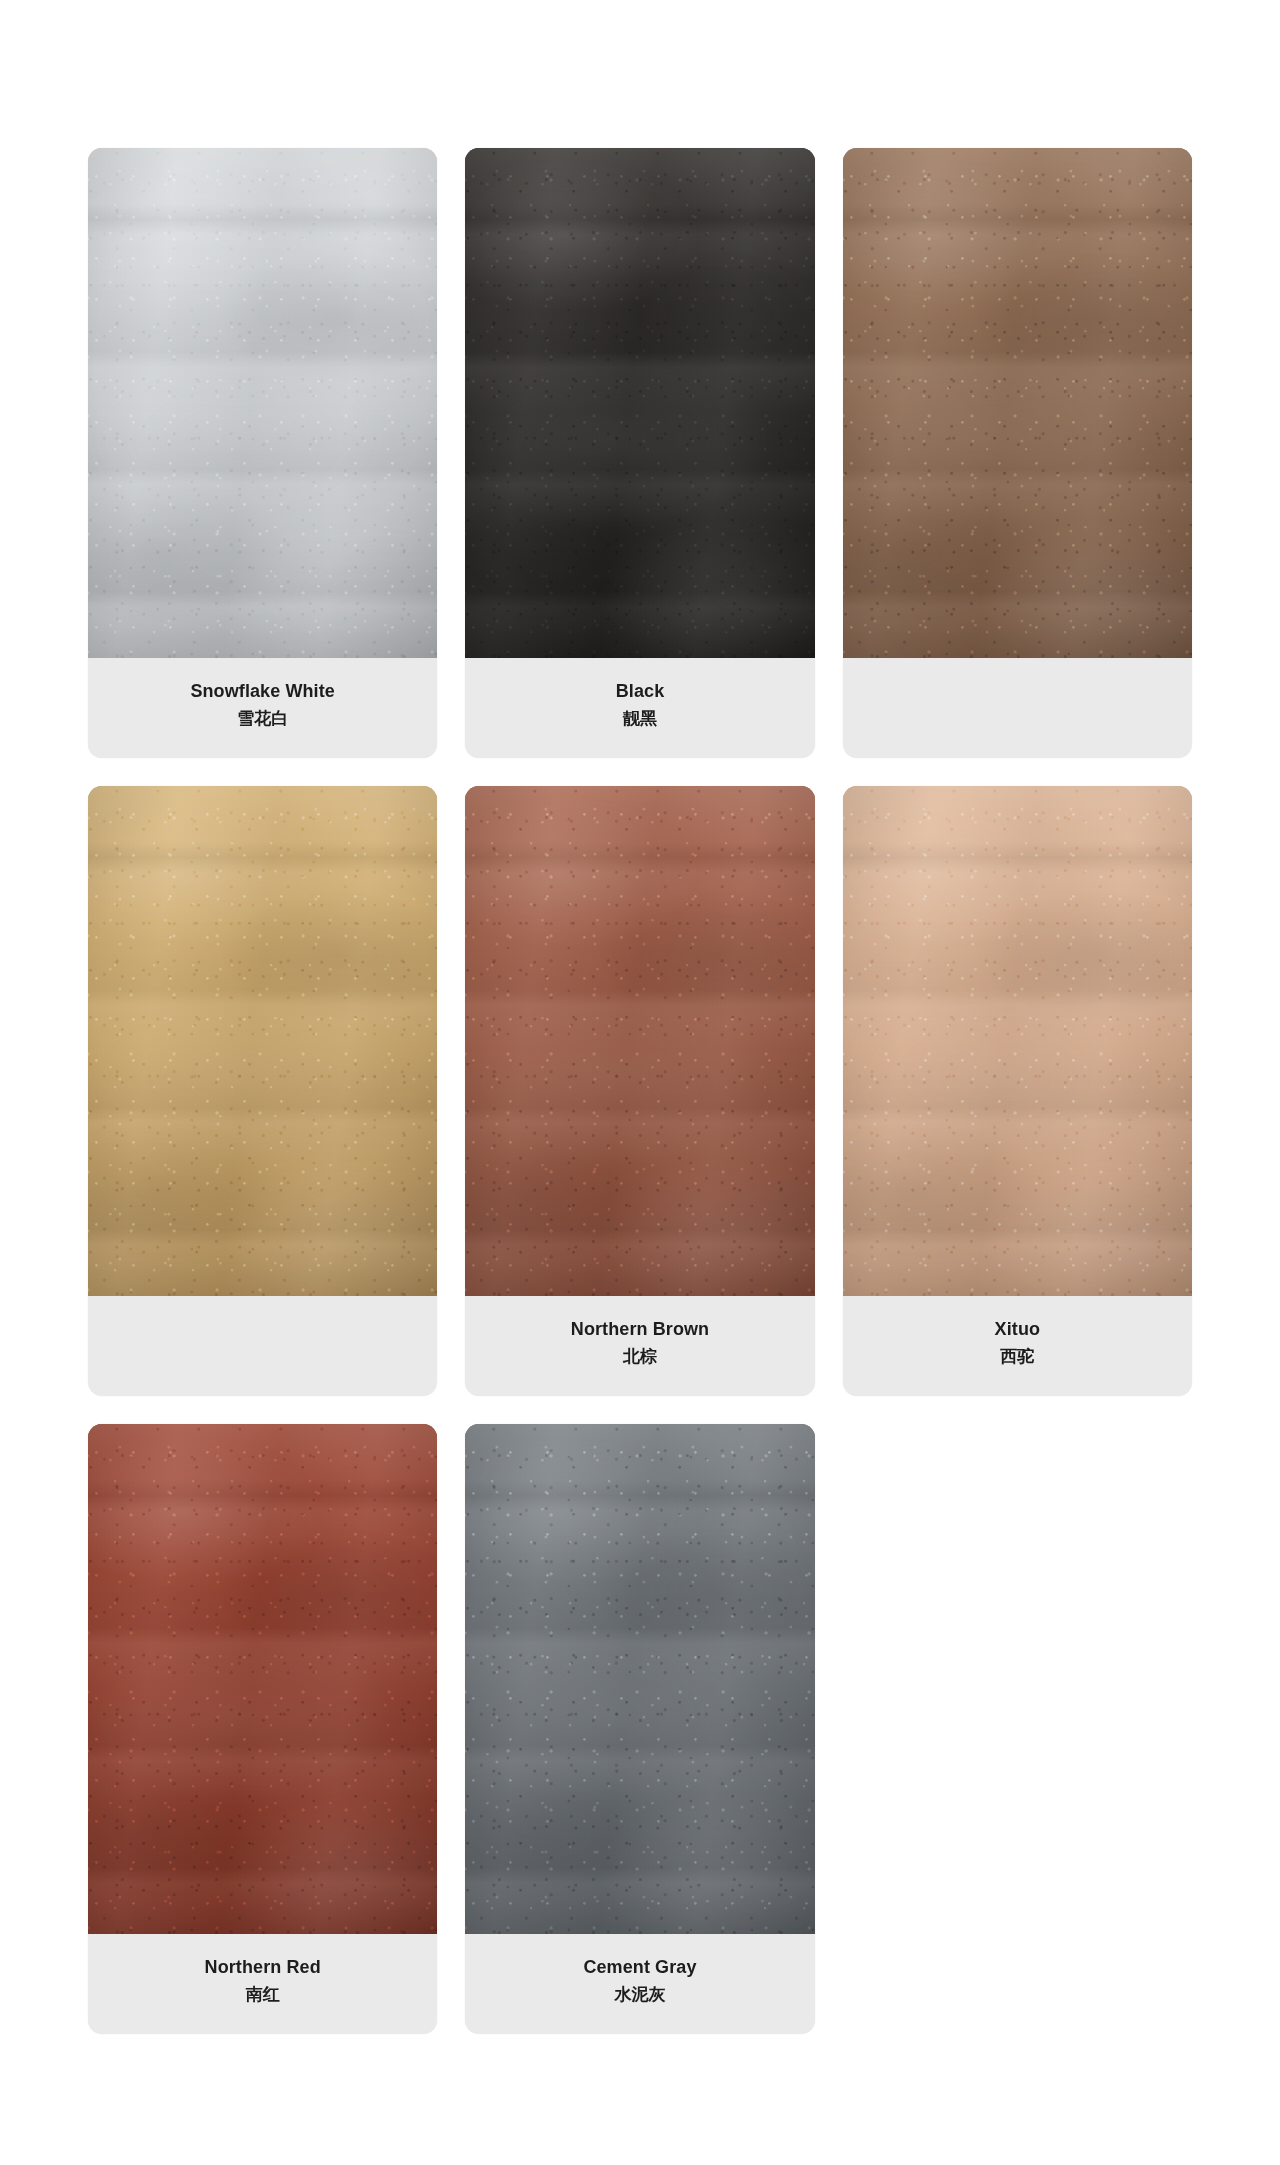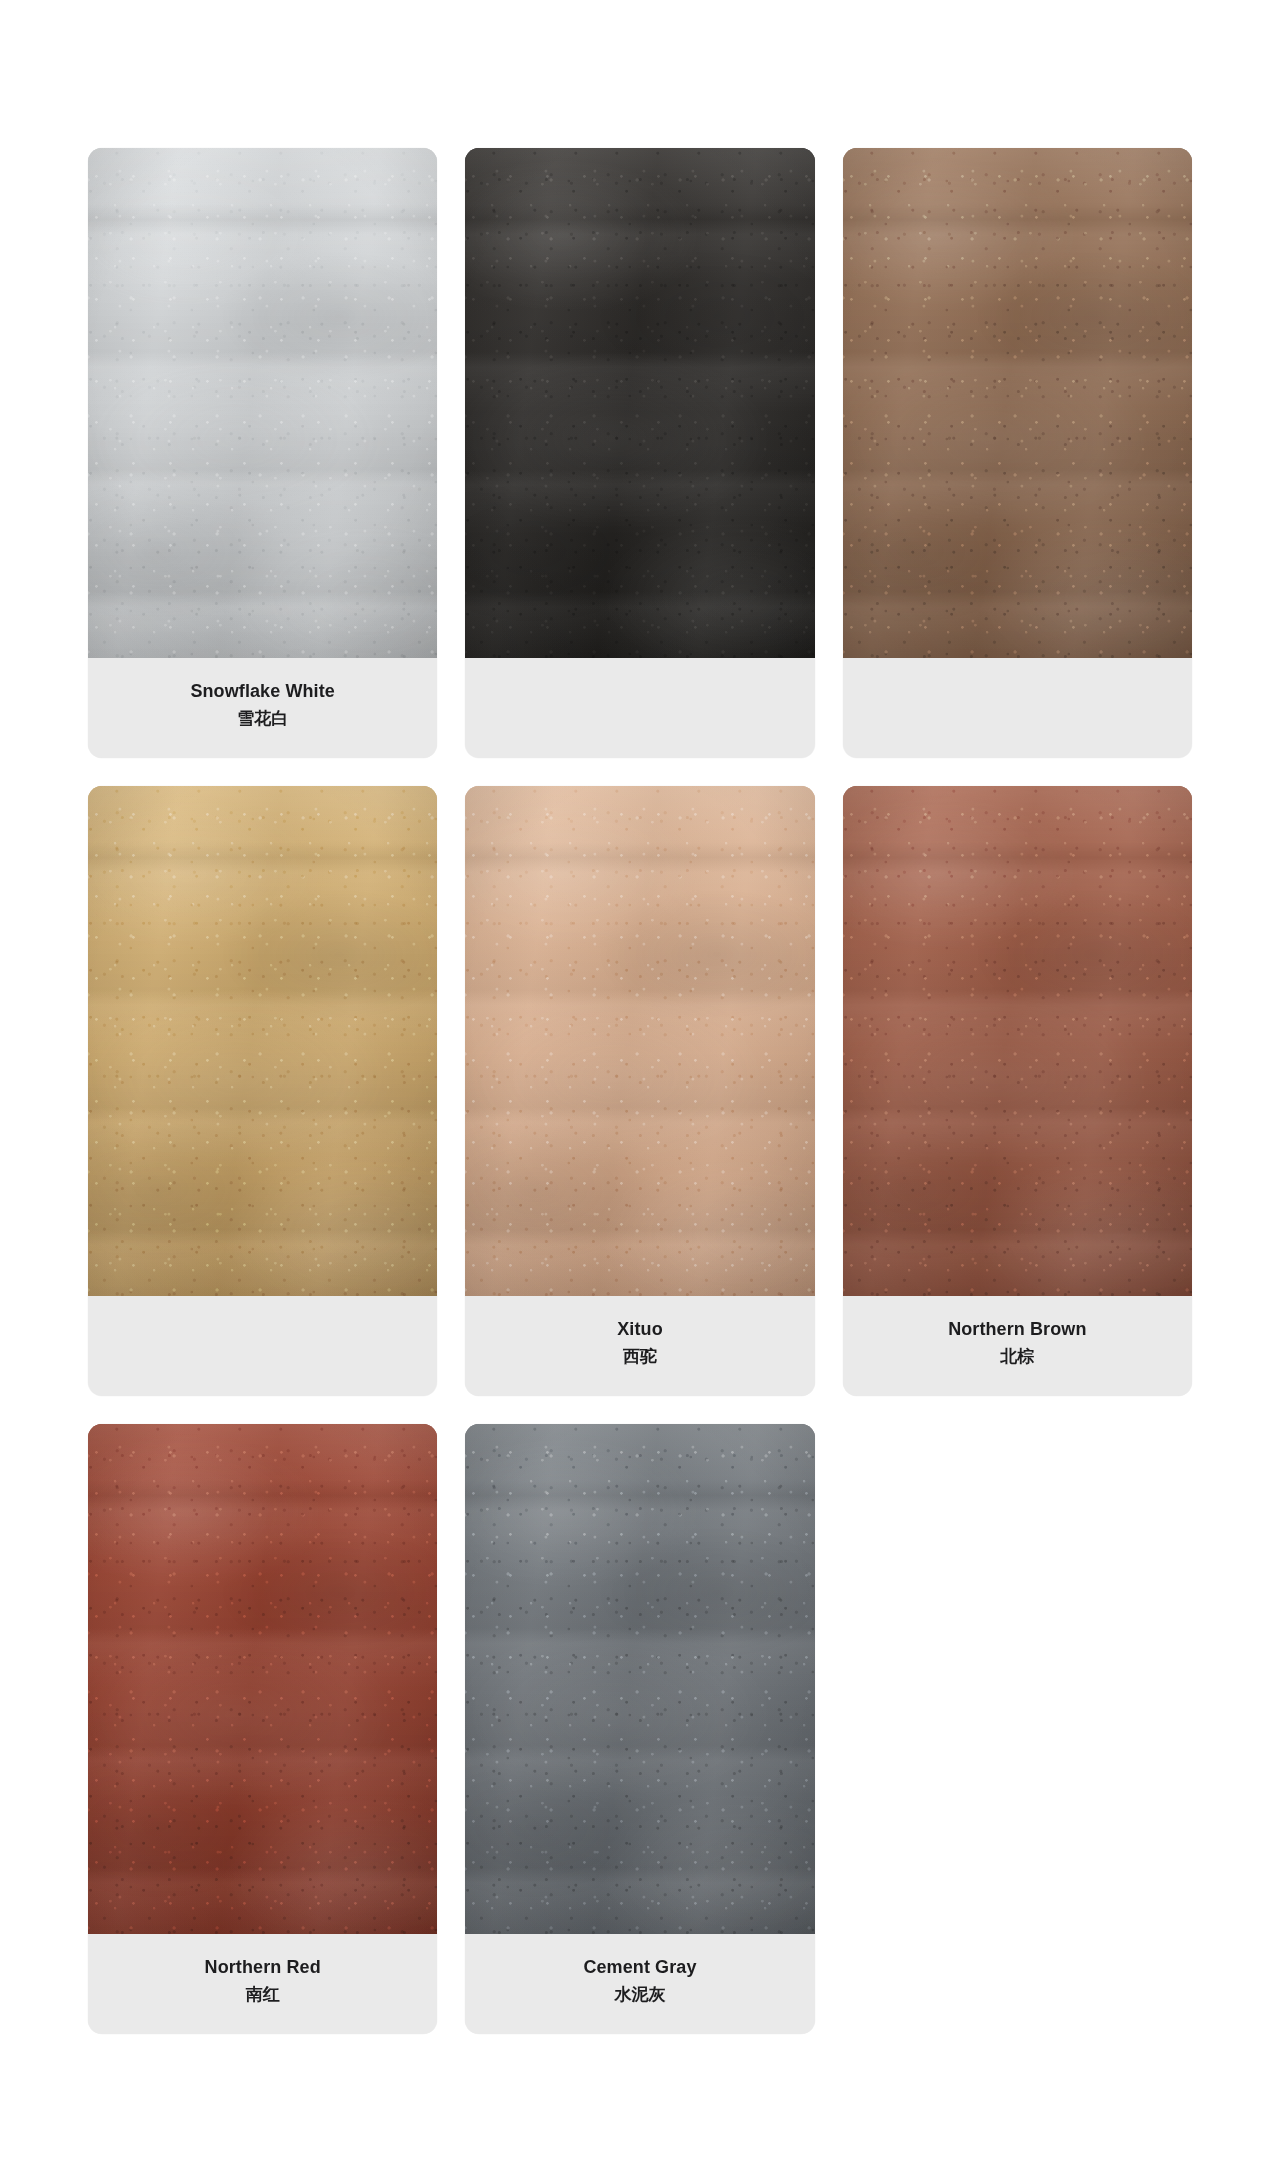--- a/index.html
+++ b/index.html
@@ -160,62 +160,66 @@
         <div class="name-zh">雪花白</div>
       </div>
     </div>
     <div class="swatch-card">
       <div class="swatch-color" style="background-color: rgb(43, 41, 39); background-image: linear-gradient(160deg, rgb(58, 55, 52) 0%, rgb(43, 41, 39) 45%, rgb(28, 27, 25) 100%);">
         <div class="bands"></div>
         <div class="mottle"></div>
         <div class="grain"></div>
         <div class="vignette"></div>
       </div>
+      <div class="swatch-label">
+        <div class="name-en">Black</div>
+        <div class="name-zh">靓黑</div>
+      </div>
     </div>
     <div class="swatch-card">
       <div class="swatch-color" style="background-color: rgb(141, 106, 81); background-image: linear-gradient(160deg, rgb(160, 123, 96) 0%, rgb(141, 106, 81) 45%, rgb(122, 90, 68) 100%);">
         <div class="bands"></div>
         <div class="mottle"></div>
         <div class="grain"></div>
         <div class="vignette"></div>
       </div>
     </div>
     <div class="swatch-card">
       <div class="swatch-color" style="background-color: rgb(202, 167, 107); background-image: linear-gradient(160deg, rgb(220, 187, 128) 0%, rgb(202, 167, 107) 45%, rgb(179, 144, 90) 100%);">
         <div class="bands"></div>
         <div class="mottle"></div>
         <div class="grain"></div>
         <div class="vignette"></div>
+      </div>
+    </div>
+    <div class="swatch-card">
+      <div class="swatch-color" style="background-color: rgb(154, 90, 69); background-image: linear-gradient(160deg, rgb(174, 107, 84) 0%, rgb(154, 90, 69) 45%, rgb(133, 75, 57) 100%);">
+        <div class="bands"></div>
+        <div class="mottle"></div>
+        <div class="grain"></div>
+        <div class="vignette"></div>
+      </div>
+      <div class="swatch-label">
+        <div class="name-en">Northern Brown</div>
+        <div class="name-zh">北棕</div>
       </div>
     </div>
     <div class="swatch-card">
       <div class="swatch-color" style="background-color: rgb(213, 171, 140); background-image: linear-gradient(160deg, rgb(227, 189, 159) 0%, rgb(213, 171, 140) 45%, rgb(193, 151, 122) 100%);">
         <div class="bands"></div>
         <div class="mottle"></div>
         <div class="grain"></div>
         <div class="vignette"></div>
       </div>
       <div class="swatch-label">
         <div class="name-en">Xituo</div>
         <div class="name-zh">西驼</div>
       </div>
     </div>
     <div class="swatch-card">
-      <div class="swatch-color" style="background-color: rgb(154, 90, 69); background-image: linear-gradient(160deg, rgb(174, 107, 84) 0%, rgb(154, 90, 69) 45%, rgb(133, 75, 57) 100%);">
-        <div class="bands"></div>
-        <div class="mottle"></div>
-        <div class="grain"></div>
-        <div class="vignette"></div>
-      </div>
-      <div class="swatch-label">
-        <div class="name-en">Northern Brown</div>
-        <div class="name-zh">北棕</div>
-      </div>
-    </div>
-    <div class="swatch-card">
       <div class="swatch-color" style="background-color: rgb(147, 64, 47); background-image: linear-gradient(160deg, rgb(166, 79, 60) 0%, rgb(147, 64, 47) 45%, rgb(125, 52, 38) 100%);">
         <div class="bands"></div>
         <div class="mottle"></div>
         <div class="grain"></div>
         <div class="vignette"></div>
       </div>
       <div class="swatch-label">
         <div class="name-en">Northern Red</div>
         <div class="name-zh">南红</div>
       </div>

